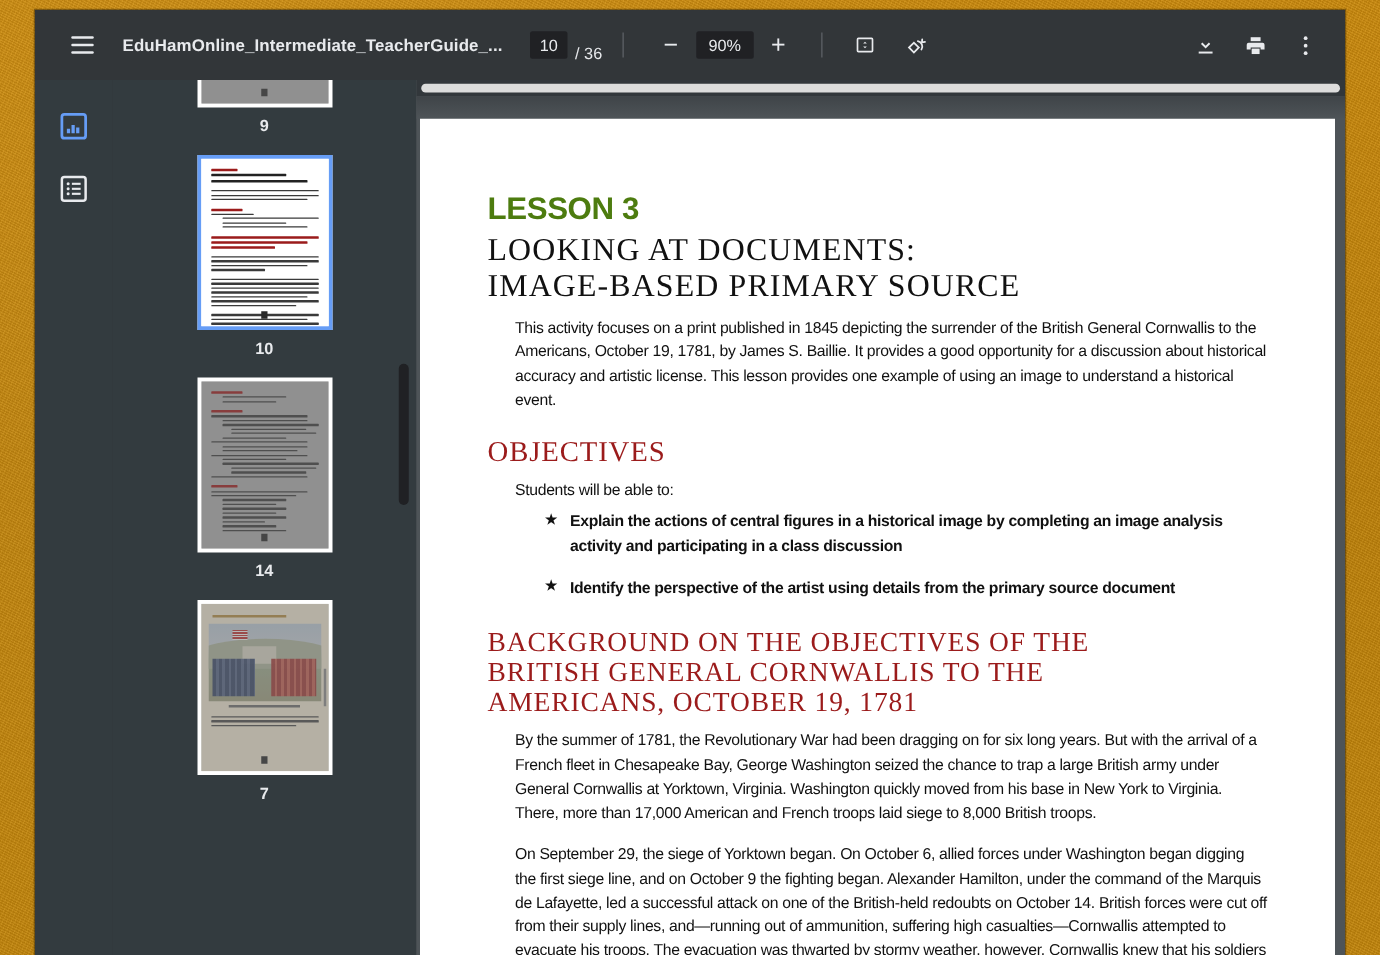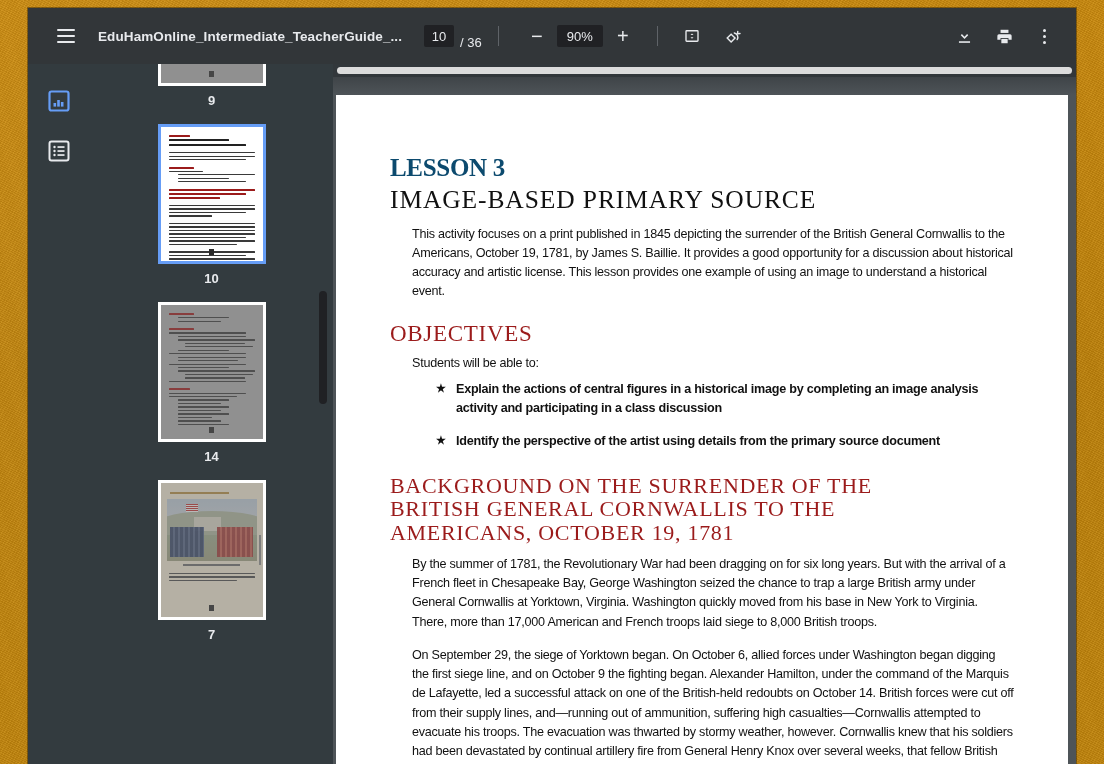--- a/index.html
+++ b/index.html
@@ -253,24 +253,24 @@
     top: 31px;
     width: 732px;
     height: 950px;
     background: #ffffff;
     padding: 60px 54px 0 54px;
     overflow: hidden;
   }
 
   
   .lesson-kicker {
-    font-family: Liberation Serif, serif;
+    font-family: Liberation Sans, sans-serif;
     font-weight: bold;
     font-size: 25px;
-    color: #0c4a6e;
+    color: #4d7c0f;
     letter-spacing: -0.3px;
     line-height: 1;
     margin-bottom: 6px;
   }
   .doc-h1 {
     font-family: "Liberation Serif", serif;
     font-size: 25.5px;
     color: #111;
     letter-spacing: .9px;
     line-height: 1.12;
@@ -553,38 +553,39 @@
         <div class="thumbbar"></div>
       </div>
     </div>
 
     <div class="docarea">
       <div class="hscroll-top"></div>
       <div class="pageshadow"></div>
 
       <div class="pdfpage">
         <div class="lesson-kicker">LESSON 3</div>
+        <div class="doc-h1">LOOKING AT DOCUMENTS:</div>
         <div class="doc-h1">IMAGE-BASED PRIMARY SOURCE</div>
 
         <p class="doc-p doc-lead">This activity focuses on a print published in 1845 depicting the surrender of the British General Cornwallis to the Americans, October 19, 1781, by James S. Baillie. It provides a good opportunity for a discussion about historical accuracy and artistic license. This lesson provides one example of using an image to understand a historical event.</p>
 
         <div class="doc-h2">OBJECTIVES</div>
         <p class="doc-p tight">Students will be able to:</p>
         <ul class="bullets">
           <li>
             <span class="star">★</span>
             <span>Explain the actions of central figures in a historical image by completing an image analysis activity and participating in a class discussion</span>
           </li>
           <li>
             <span class="star">★</span>
             <span>Identify the perspective of the artist using details from the primary source document</span>
           </li>
         </ul>
 
-        <div class="doc-h2 small bg-head">BACKGROUND ON THE SURRENDER OF THE</div>
+        <div class="doc-h2 small bg-head">BACKGROUND ON THE OBJECTIVES OF THE</div>
         <div class="doc-h2 small" style="margin-top:0">BRITISH GENERAL CORNWALLIS TO THE</div>
         <div class="doc-h2 small" style="margin-top:0">AMERICANS, OCTOBER 19, 1781</div>
 
         <p class="doc-p doc-lead">By the summer of 1781, the Revolutionary War had been dragging on for six long years. But with the arrival of a French fleet in Chesapeake Bay, George Washington seized the chance to trap a large British army under General Cornwallis at Yorktown, Virginia. Washington quickly moved from his base in New York to Virginia. There, more than 17,000 American and French troops laid siege to 8,000 British troops.</p>
         <p class="doc-p" style="margin-top:14px">On September 29, the siege of Yorktown began. On October 6, allied forces under Washington began digging the first siege line, and on October 9 the fighting began. Alexander Hamilton, under the command of the Marquis de Lafayette, led a successful attack on one of the British-held redoubts on October 14. British forces were cut off from their supply lines, and—running out of ammunition, suffering high casualties—Cornwallis attempted to evacuate his troops. The evacuation was thwarted by stormy weather, however. Cornwallis knew that his soldiers had been devastated by continual artillery fire from General Henry Knox over several weeks, that fellow British general Henry Clinton's reinforcements were weeks from arriving, and that a renewal of hostilities would cause more death and bloodshed. On October 16, Cornwallis realized he could not escape the American forces and asked for a cease-fire.</p>
       </div>
     </div>
 
   </div>
 </div>

